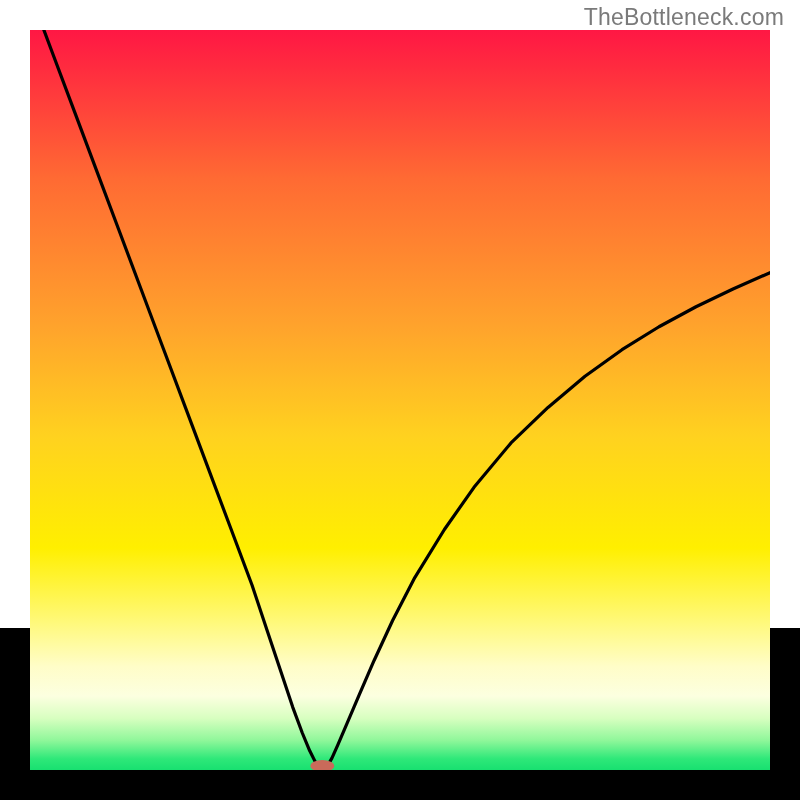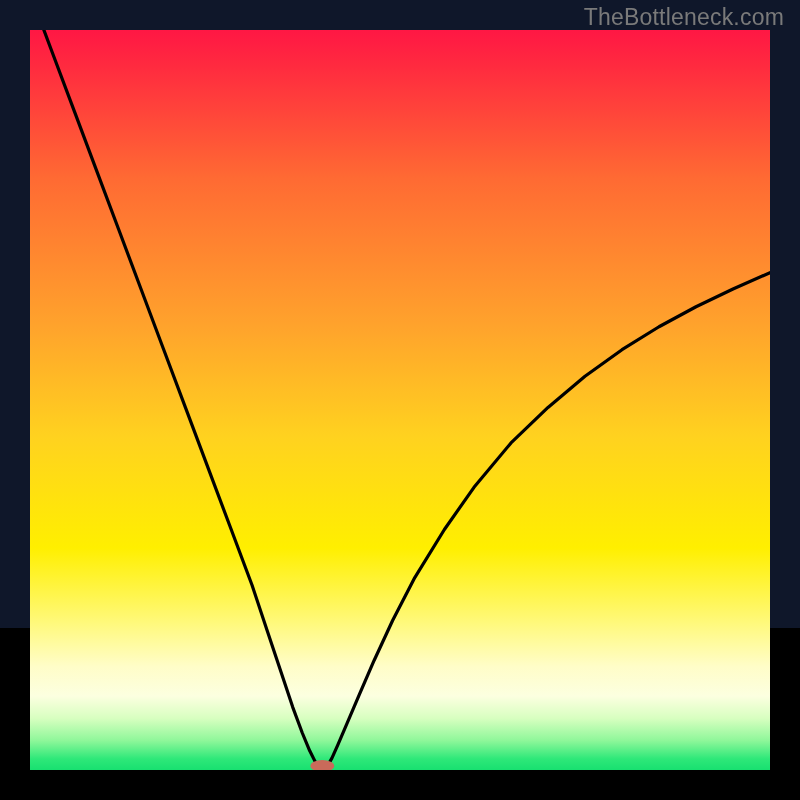--- a/index.html
+++ b/index.html
@@ -10,21 +10,21 @@
     overflow: hidden;
     background: #000;
     font-family: Arial, Helvetica, sans-serif;
   }
   .frame {
     position: absolute;
     left: 0;
     top: 0;
     width: 800px;
     height: 628px;
-    background: #0f172a;
+    background: #ffffff;
   }
   .plot-area {
     position: absolute;
     left: 30px;
     top: 30px;
     width: 740px;
     height: 740px;
     overflow: hidden;
   }
   .watermark {

